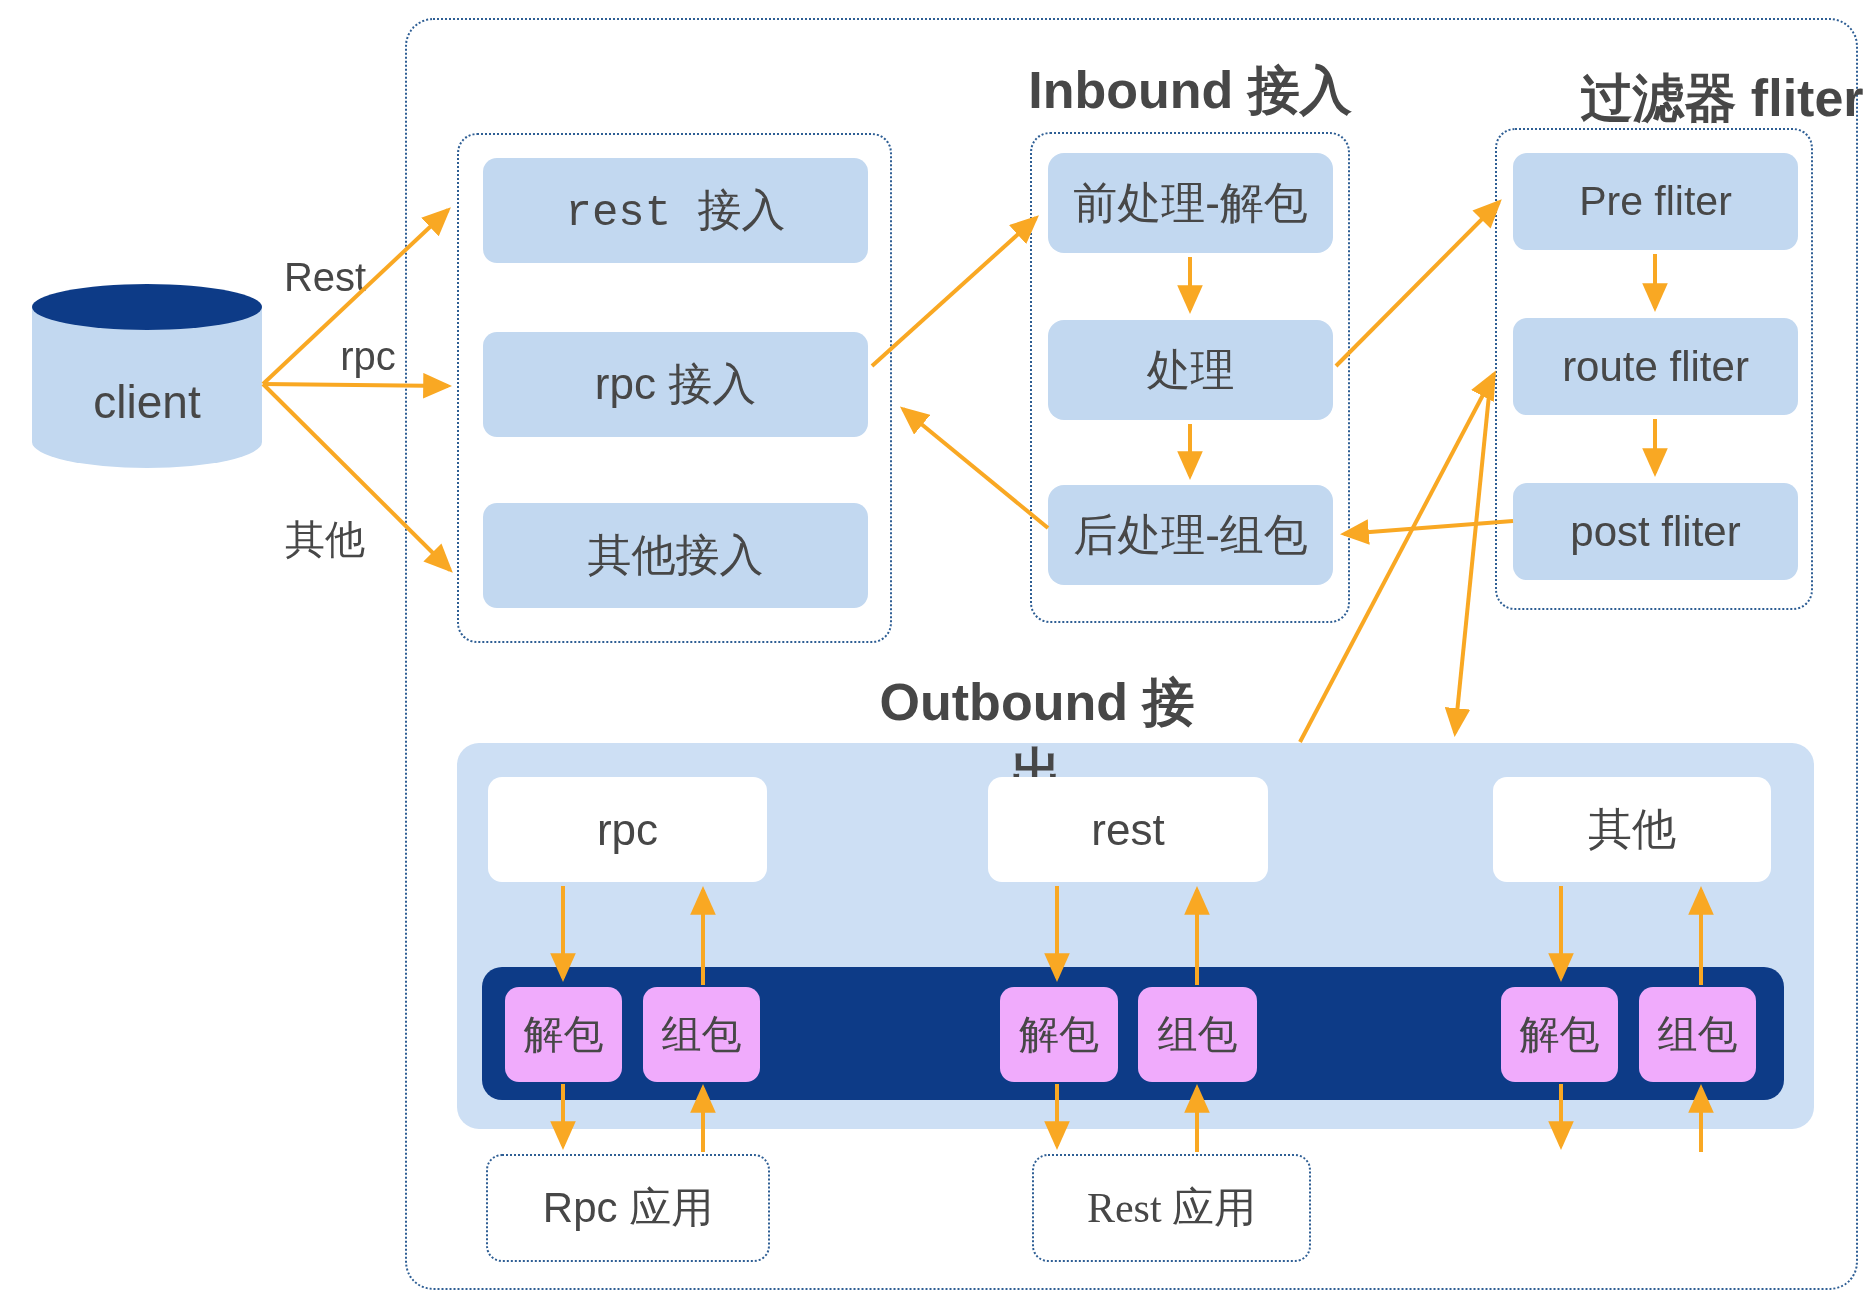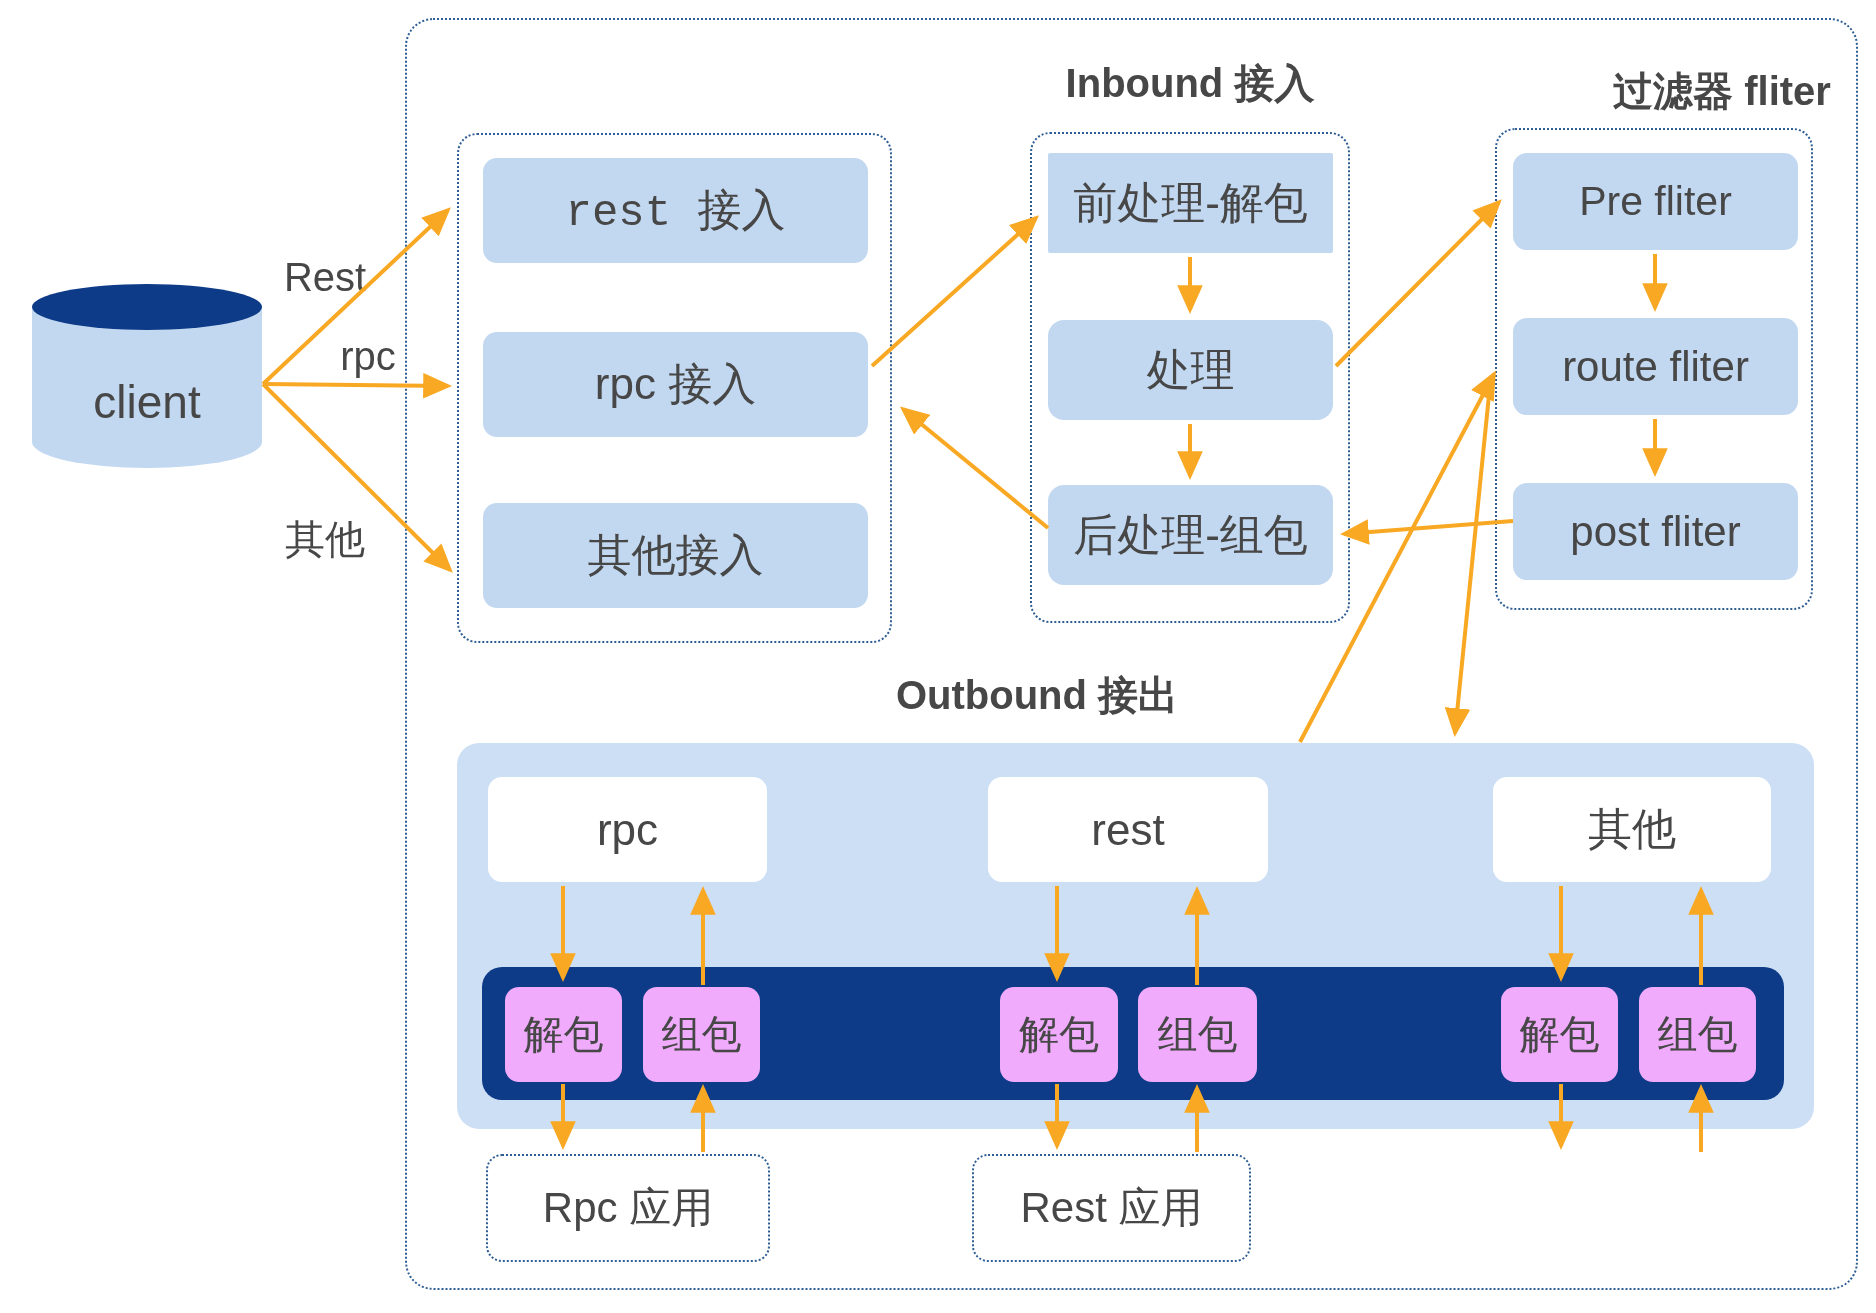--- a/index.html
+++ b/index.html
@@ -9,21 +9,21 @@
   .dashed{border:2px dotted #2E5E94;border-radius:20px;background:transparent;}
   .outer{border-radius:28px;}
   .bluebox{background:#C2D8F0;border-radius:14px;display:flex;align-items:center;justify-content:center;
            font-size:44px;font-weight:500;color:#474747;}
   .whitebox{background:#ffffff;border-radius:14px;display:flex;align-items:center;justify-content:center;
             font-size:44px;font-weight:500;color:#474747;}
   .packbox{background:#f0abfc;border-radius:14px;display:flex;align-items:center;justify-content:center;
            font-size:40px;font-weight:500;color:#474747;}
   .appbox{background:#ffffff;border:2px dotted #2E5E94;border-radius:16px;display:flex;align-items:center;
           justify-content:center;font-size:42px;font-weight:500;color:#474747;}
-  .gtitle{font-size:40px;font-weight:700;color:#474747;text-align:center;}
+  .gtitle{font-size:52px;font-weight:700;color:#474747;text-align:center;}
   .flowlabel{font-size:40px;font-weight:500;color:#474747;}
   .container-blue{background:#CDDFF4;border-radius:22px;}
   .navy-band{background:#0D3B87;border-radius:20px;}
   .cyl-body{background:#C2D8F0;border-radius:0 0 115px 115px / 0 0 26px 26px;}
   .cyl-top{background:#0D3B87;border-radius:50%;}
   .cyl-label{display:flex;align-items:center;justify-content:center;font-size:46px;font-weight:500;color:#474747;}
   svg.wires{position:absolute;left:0;top:0;pointer-events:none;z-index:6;}
   .z1{z-index:1}.z2{z-index:2}.z3{z-index:3}
 </style>
 </head>
@@ -41,21 +41,21 @@
   <div class="abs flowlabel z2" style="left:323px;top:334px;width:90px;text-align:center;">rpc</div>
   <div class="abs flowlabel z2" style="left:275px;top:512px;width:100px;text-align:center;">其他</div>
 
   <div class="abs dashed z1" style="left:457px;top:133px;width:435px;height:510px;"></div>
   <div class="abs bluebox z2" style="left:483px;top:158px;width:385px;height:105px;font-family:Liberation Mono, monospace;">rest 接入</div>
   <div class="abs bluebox z2" style="left:483px;top:332px;width:385px;height:105px;">rpc 接入</div>
   <div class="abs bluebox z2" style="left:483px;top:503px;width:385px;height:105px;">其他接入</div>
 
   <div class="abs gtitle z2" style="left:1020px;top:56px;width:340px;">Inbound 接入</div>
   <div class="abs dashed z1" style="left:1030px;top:132px;width:320px;height:491px;"></div>
-  <div class="abs bluebox z2" style="left:1048px;top:153px;width:285px;height:100px;border-radius:2px;">前处理-解包</div>
+  <div class="abs bluebox z2" style="left:1048px;top:153px;width:285px;height:100px;border-radius:16px;">前处理-解包</div>
   <div class="abs bluebox z2" style="left:1048px;top:320px;width:285px;height:100px;border-radius:16px;">处理</div>
   <div class="abs bluebox z2" style="left:1048px;top:485px;width:285px;height:100px;border-radius:16px;">后处理-组包</div>
 
   <div class="abs gtitle z2" style="left:1552px;top:64px;width:340px;">过滤器 fliter</div>
   <div class="abs dashed z1" style="left:1495px;top:128px;width:318px;height:482px;"></div>
   <div class="abs bluebox z2" style="left:1513px;top:153px;width:285px;height:97px;font-size:41px;">Pre fliter</div>
   <div class="abs bluebox z2" style="left:1513px;top:318px;width:285px;height:97px;font-size:42px;">route fliter</div>
   <div class="abs gtitle z2" style="left:867px;top:668px;width:340px;">Outbound 接出</div>
 
   <div class="abs bluebox z2" style="left:1513px;top:483px;width:285px;height:97px;font-size:42px;">post fliter</div>
@@ -63,21 +63,21 @@
   <div class="abs navy-band z2" style="left:482px;top:967px;width:1302px;height:133px;"></div>
 
   <div class="abs whitebox z3" style="left:488px;top:777px;width:279px;height:105px;">rpc</div>
   <div class="abs packbox z3" style="left:505px;top:987px;width:117px;height:95px;">解包</div>
   <div class="abs packbox z3" style="left:643px;top:987px;width:117px;height:95px;">组包</div>
   <div class="abs appbox z2" style="left:486px;top:1154px;width:284px;height:108px;">Rpc 应用</div>
 
   <div class="abs whitebox z3" style="left:988px;top:777px;width:280px;height:105px;">rest</div>
   <div class="abs packbox z3" style="left:1000px;top:987px;width:118px;height:95px;">解包</div>
   <div class="abs packbox z3" style="left:1138px;top:987px;width:119px;height:95px;">组包</div>
-  <div class="abs appbox z2" style="left:972px;top:1154px;width:279px;height:108px;">Rest 应用</div>
+  <div class="abs appbox z2" style="left:1032px;top:1154px;width:279px;height:108px;font-family:Liberation Serif, serif;">Rest 应用</div>
 
   <div class="abs whitebox z3" style="left:1493px;top:777px;width:278px;height:105px;">其他</div>
   <div class="abs packbox z3" style="left:1501px;top:987px;width:117px;height:95px;">解包</div>
   <div class="abs packbox z3" style="left:1639px;top:987px;width:117px;height:95px;">组包</div>
 
   <svg class="wires" width="1876" height="1313" viewBox="0 0 1876 1313">
     <defs>
       <marker id="ah" markerUnits="strokeWidth" markerWidth="7.5" markerHeight="6.4" refX="6.2" refY="3.2" orient="auto">
         <polygon points="0 0, 7.2 3.2, 0 6.4" fill="#F9A823"></polygon>
       </marker>

